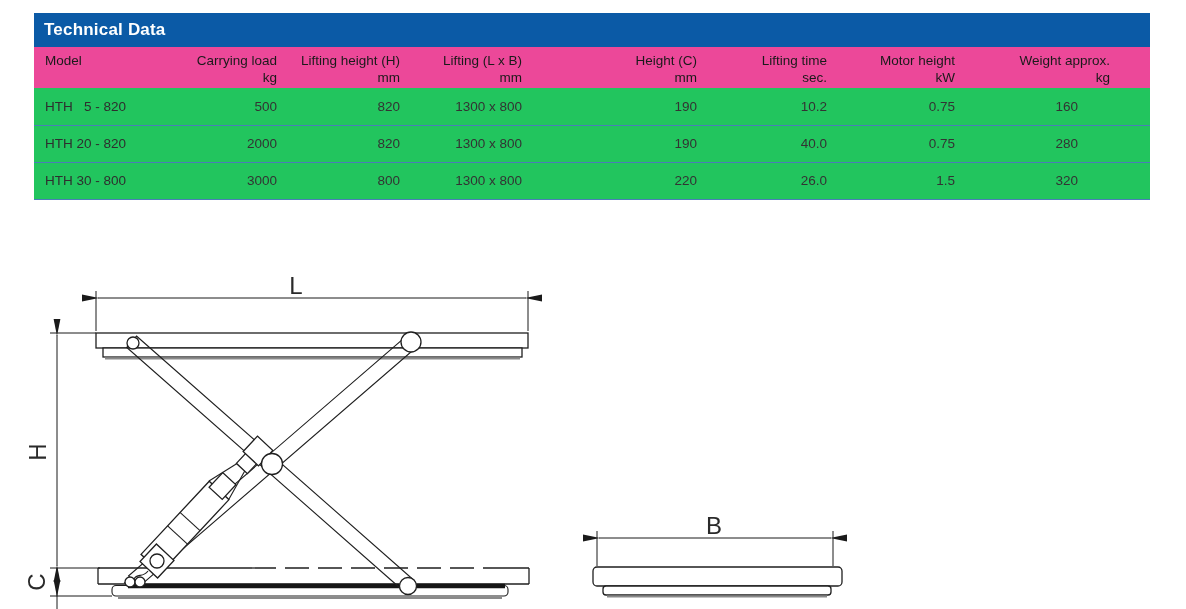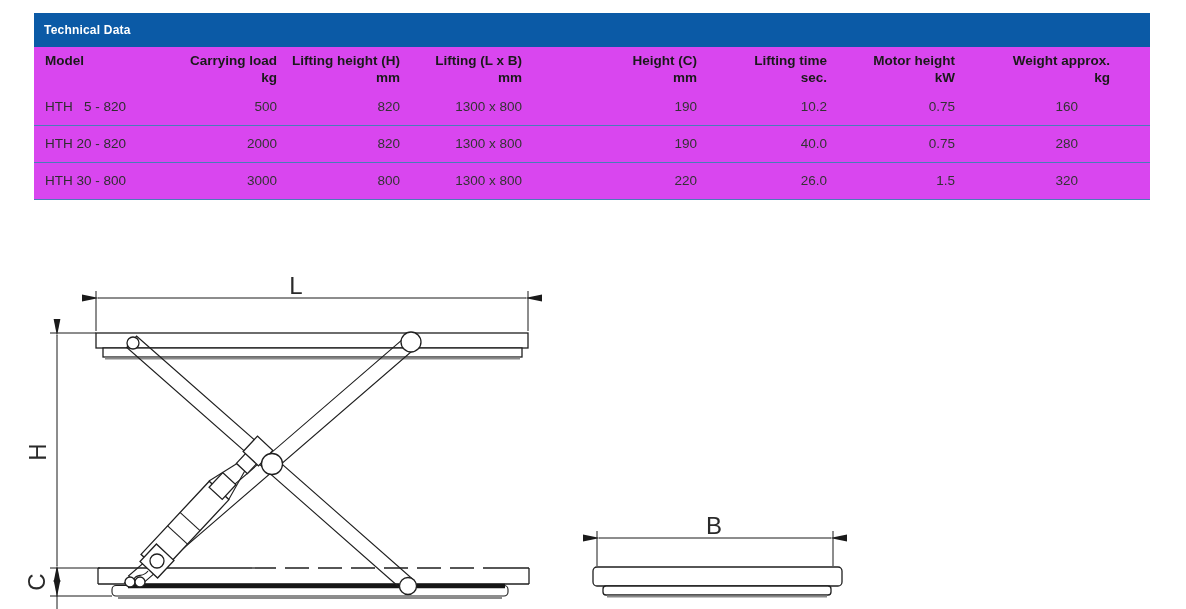--- a/index.html
+++ b/index.html
@@ -5,35 +5,35 @@
   * { margin:0; padding:0; box-sizing:border-box; }
   html,body { background:#fff; }
   body { font-family:"Liberation Sans", sans-serif; }
   #page {
     position:relative; width:1186px; height:609px; background:#fff; overflow:hidden;
   }
   
   #spec-table-wrap { position:absolute; left:34px; top:13px; width:1116px; }
   #title-bar {
     height:34px; background:#0b5aa6; color:#fff;
-    font-size:12px; font-weight:bold; line-height:34px; padding-left:10px;
+    font-size:17px; font-weight:bold; line-height:34px; padding-left:10px;
     letter-spacing:.2px;
   }
   table { width:1116px; border-collapse:collapse; table-layout:fixed; }
   thead th {
-    background:#d946ef; height:41px; vertical-align:top; padding-top:5px;
-    font-size:13.5px; font-weight:bold; color:#1a1a1a; line-height:17px;
+    background:#ec4899; height:41px; vertical-align:top; padding-top:5px;
+    font-size:13.5px; font-weight:normal; color:#1a1a1a; line-height:17px;
     text-align:right; padding-right:8px;
   }
   thead th.col-model { text-align:left; padding-left:11px; }
   thead th.col-last { padding-right:40px; }
   tbody td {
     height:37px; border-bottom:1px solid #4a7db8; vertical-align:middle;
     font-size:13.5px; color:#333; text-align:right; padding-right:8px;
-    background:#d946ef;
+    background:#22c55e;
   }
   tbody td.col-model { text-align:left; padding-left:11px; white-space:pre; color:#2e2e2e; }
   tbody td.col-last { padding-right:72px;margin-top:28px; }
   .unit { display:block; }
   
   #drawing { position:absolute; left:0; top:0; }
   .dim  { stroke:#1a1a1a; stroke-width:1; fill:none; }
   .out  { stroke:#1f1f1f; stroke-width:1.3; fill:none; }
   .outw { stroke:#1f1f1f; stroke-width:1.3; fill:#fff; }
   .thin { stroke:#1f1f1f; stroke-width:1.1; fill:none; }

